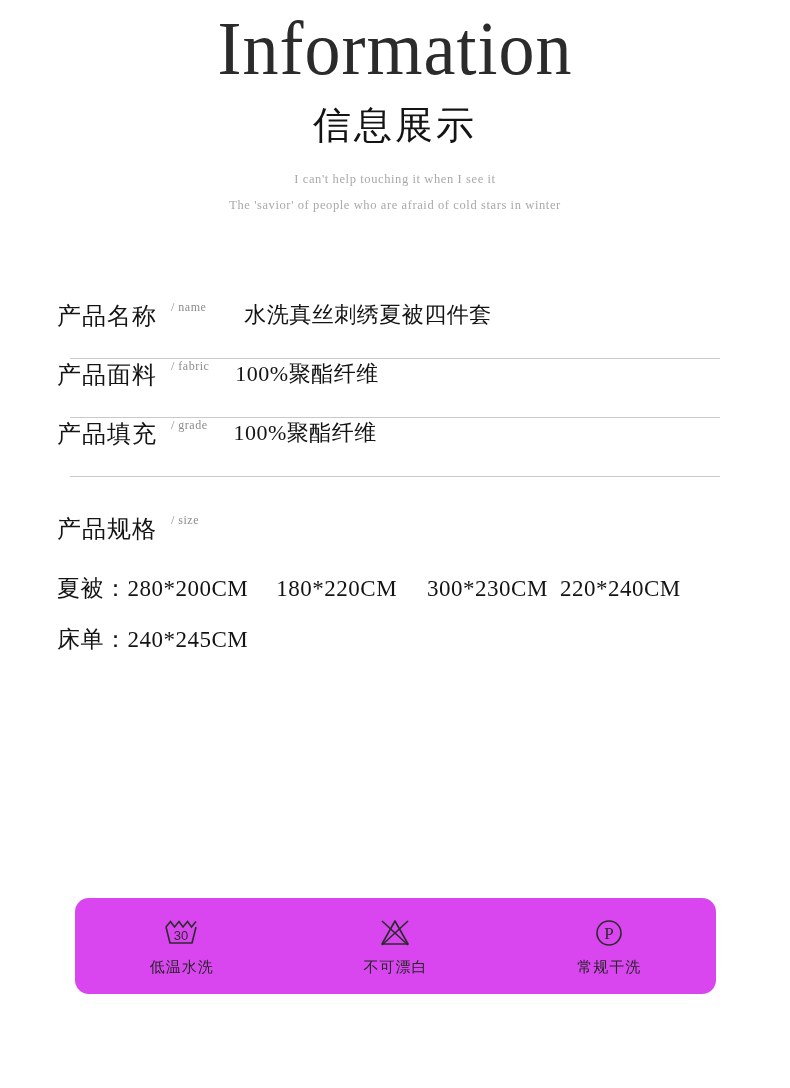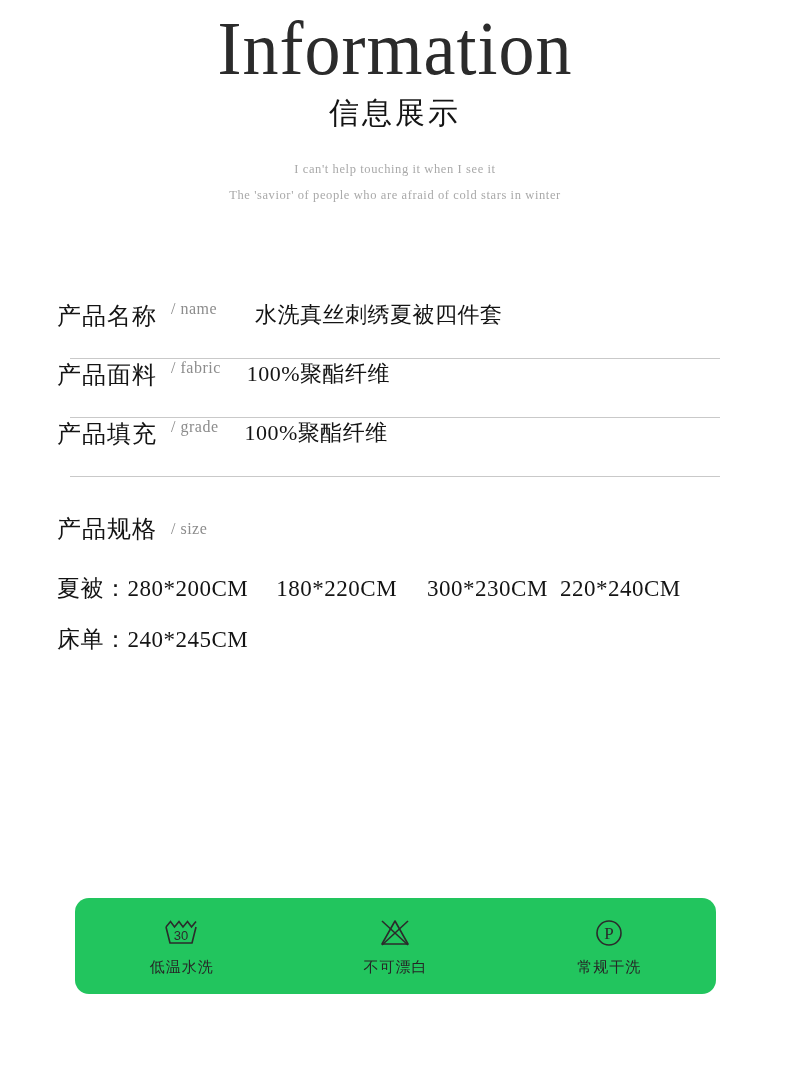--- a/index.html
+++ b/index.html
@@ -25,26 +25,26 @@
     font-family: "Liberation Serif", "DejaVu Serif", serif;
     font-size: 72px;
     line-height: 84px;
     letter-spacing: 1px;
     font-weight: 400;
     color: #2b2b2b;
     transform: scaleY(1.06);
     transform-origin: center top;
   }
   .title-cn {
-    font-family: Liberation Mono, monospace;
-    font-size: 30px;
+    font-family: Liberation Sans, sans-serif;
+    font-size: 38px;
     line-height: 46px;
     letter-spacing: 3px;
     color: #141414;
-    margin-top: 4px;
+    margin-top: 14px;
   }
   .subtitle {
     font-family: "Liberation Serif", "DejaVu Serif", serif;
     color: #a9a9a9;
     font-size: 12.5px;
     letter-spacing: 0.6px;
   }
   .subtitle.line1 { margin-top: 24px; }
   .subtitle.line2 { margin-top: 11px; }
 
@@ -61,21 +61,21 @@
     padding-left: 57px;
     height: 58px;
   }
   .spec-label-cn {
     font-size: 24px;
     letter-spacing: 1px;
     color: #141414;
     white-space: nowrap;
   }
   .spec-label-en {
-    font-size: 16px;
+    font-size: 12px;
     color: #8c8c8c;
     margin-left: 14px;
     white-space: nowrap;
     letter-spacing: 0.5px;
   }
   .spec-value {
     font-size: 22px;
     color: #141414;
     margin-left: 30px;
     white-space: nowrap;
@@ -88,21 +88,21 @@
   .divider {
     height: 1px;
     background: #c9c9c9;
     margin: 0 auto;
     width: 650px;
   }
 
   
   .size-header {
     display: flex;
-    align-items: center;
+    align-items: flex-start;
     padding-left: 57px;
     margin-top: 36px;
   }
   .size-lines {
     padding-left: 57px;
     margin-top: 18px;
   }
   .size-line {
     font-size: 23px;
     color: #141414;
@@ -115,21 +115,21 @@
   .size-line .gap2 { display: inline-block; width: 30px; }
   .size-line .gap3 { display: inline-block; width: 12px; }
 
   
   .care-panel {
     position: absolute;
     left: 75px;
     top: 898px;
     width: 641px;
     height: 96px;
-    background: #22c55e;
+    background: #d946ef;
     border-radius: 14px;
     display: flex;
     align-items: center;
     justify-content: space-around;
   }
   .care-item {
     display: flex;
     flex-direction: column;
     align-items: center;
     justify-content: center;

